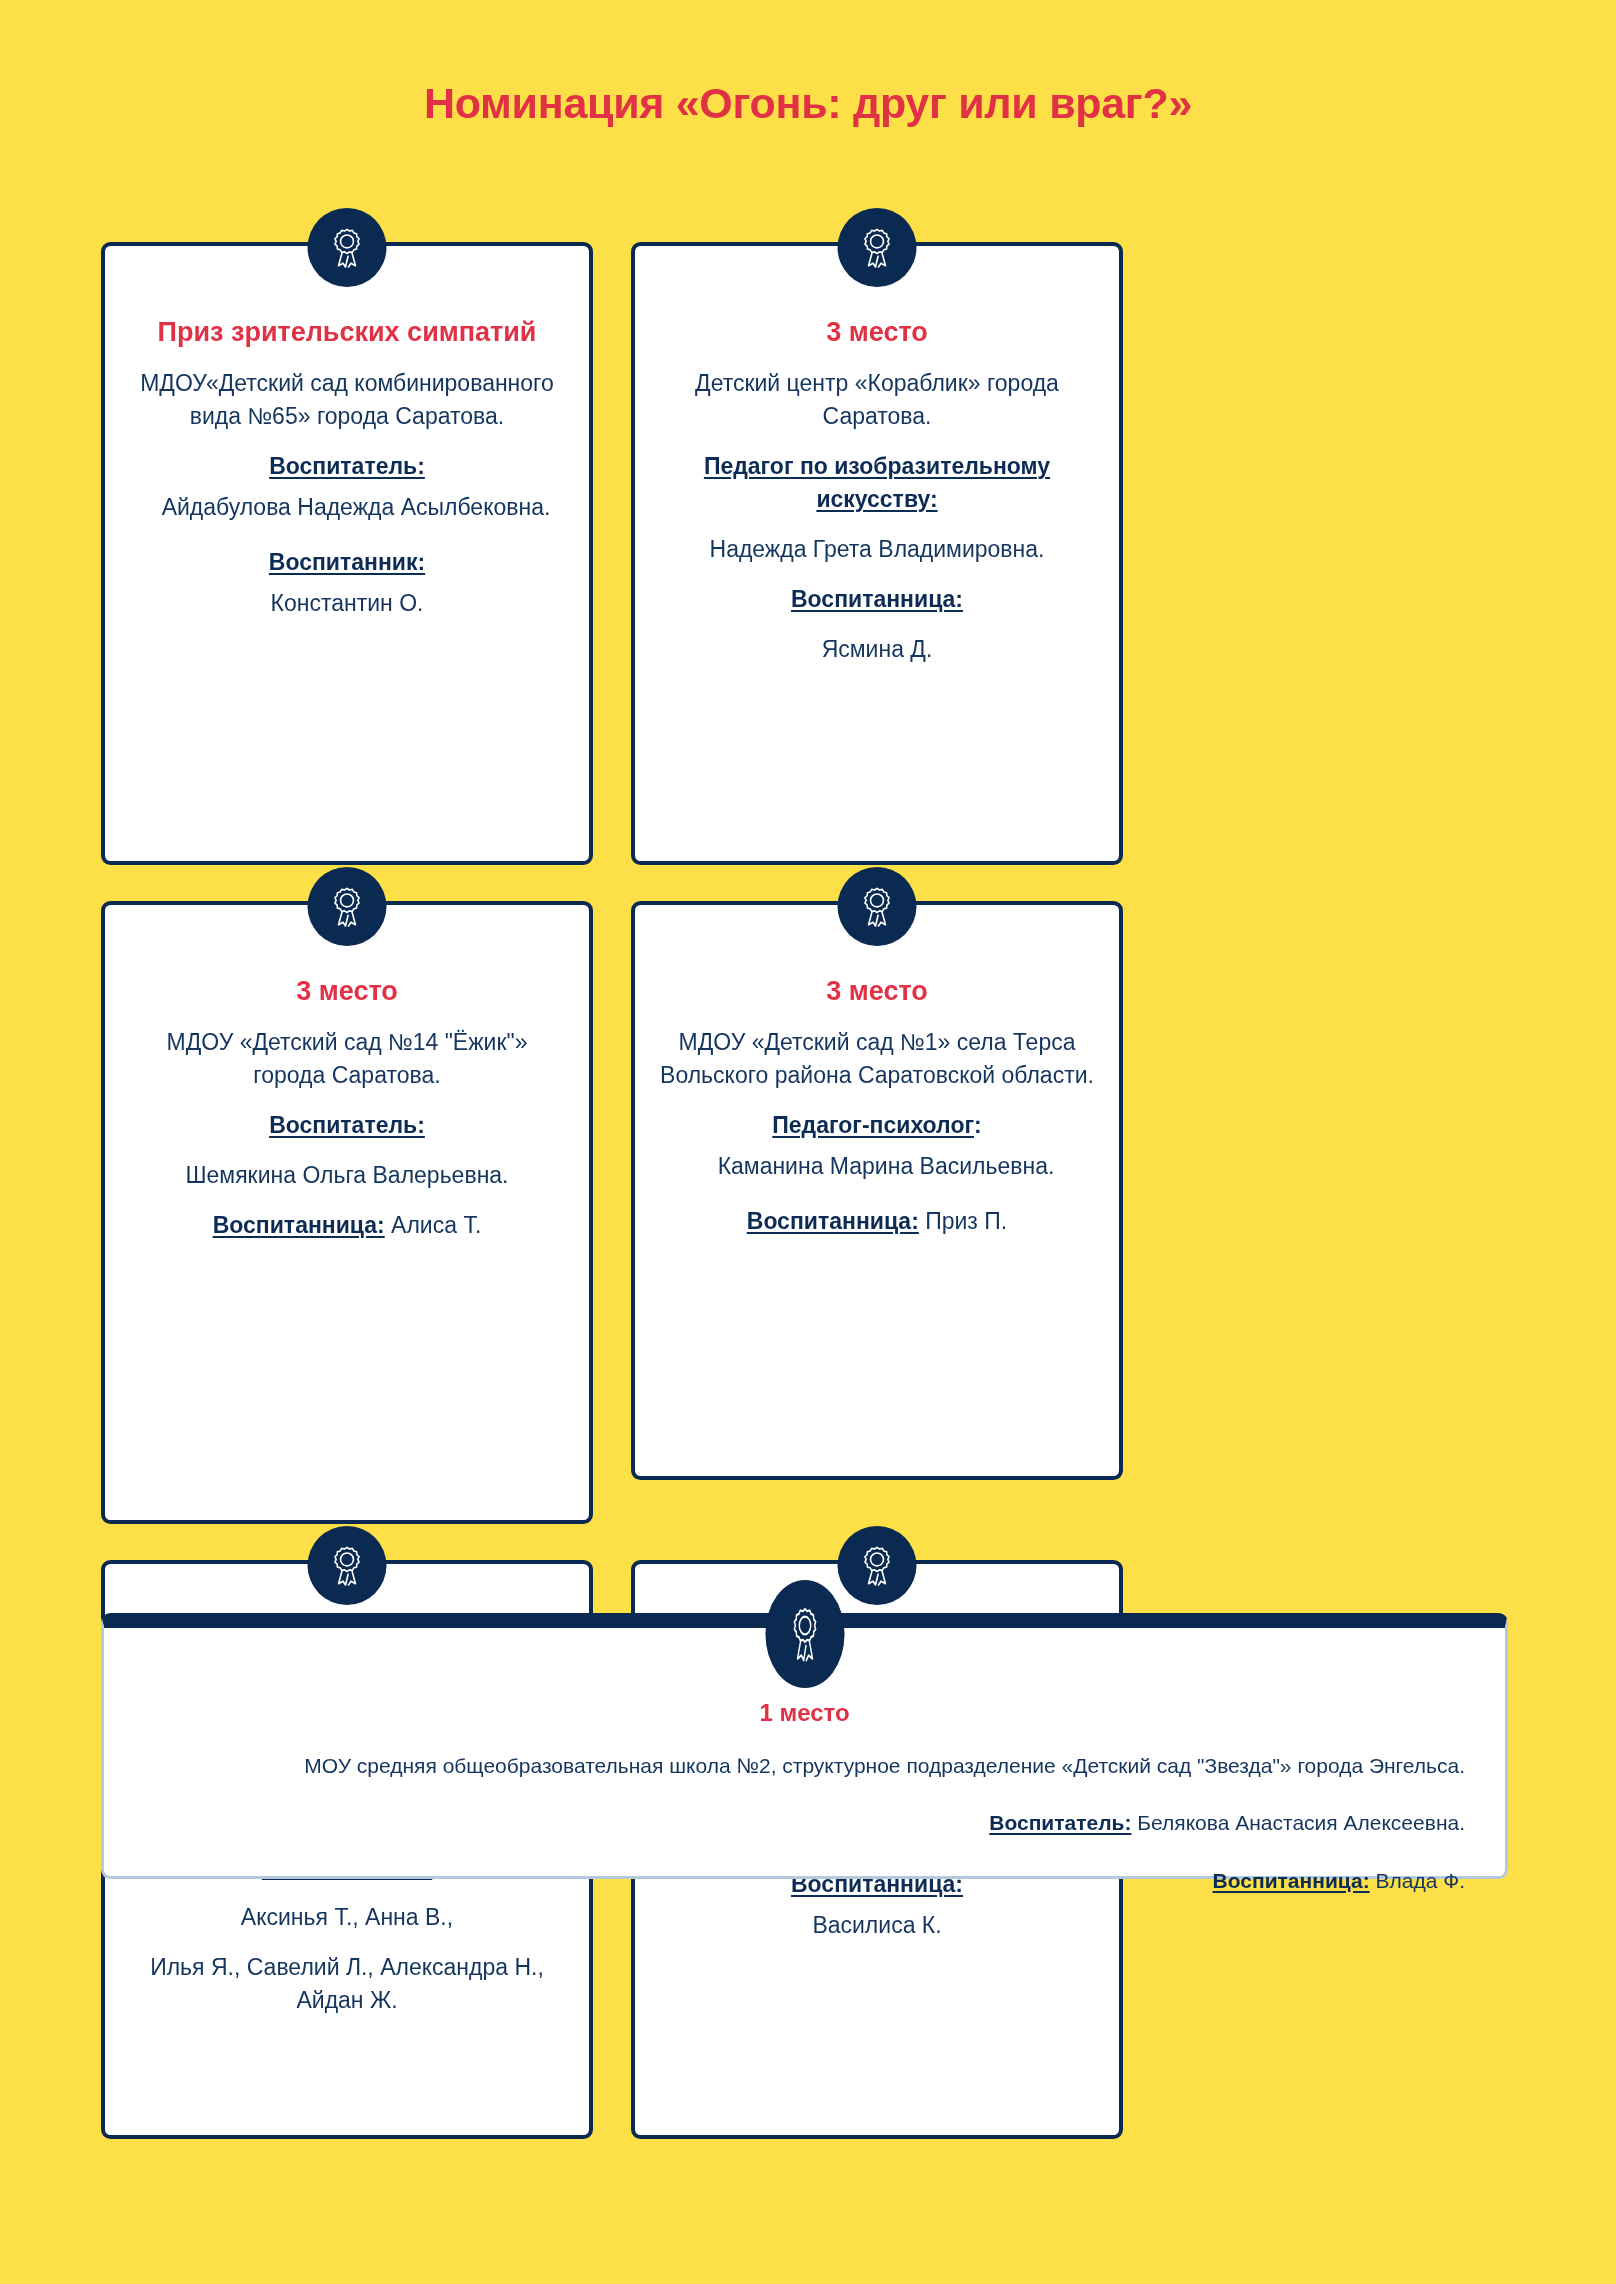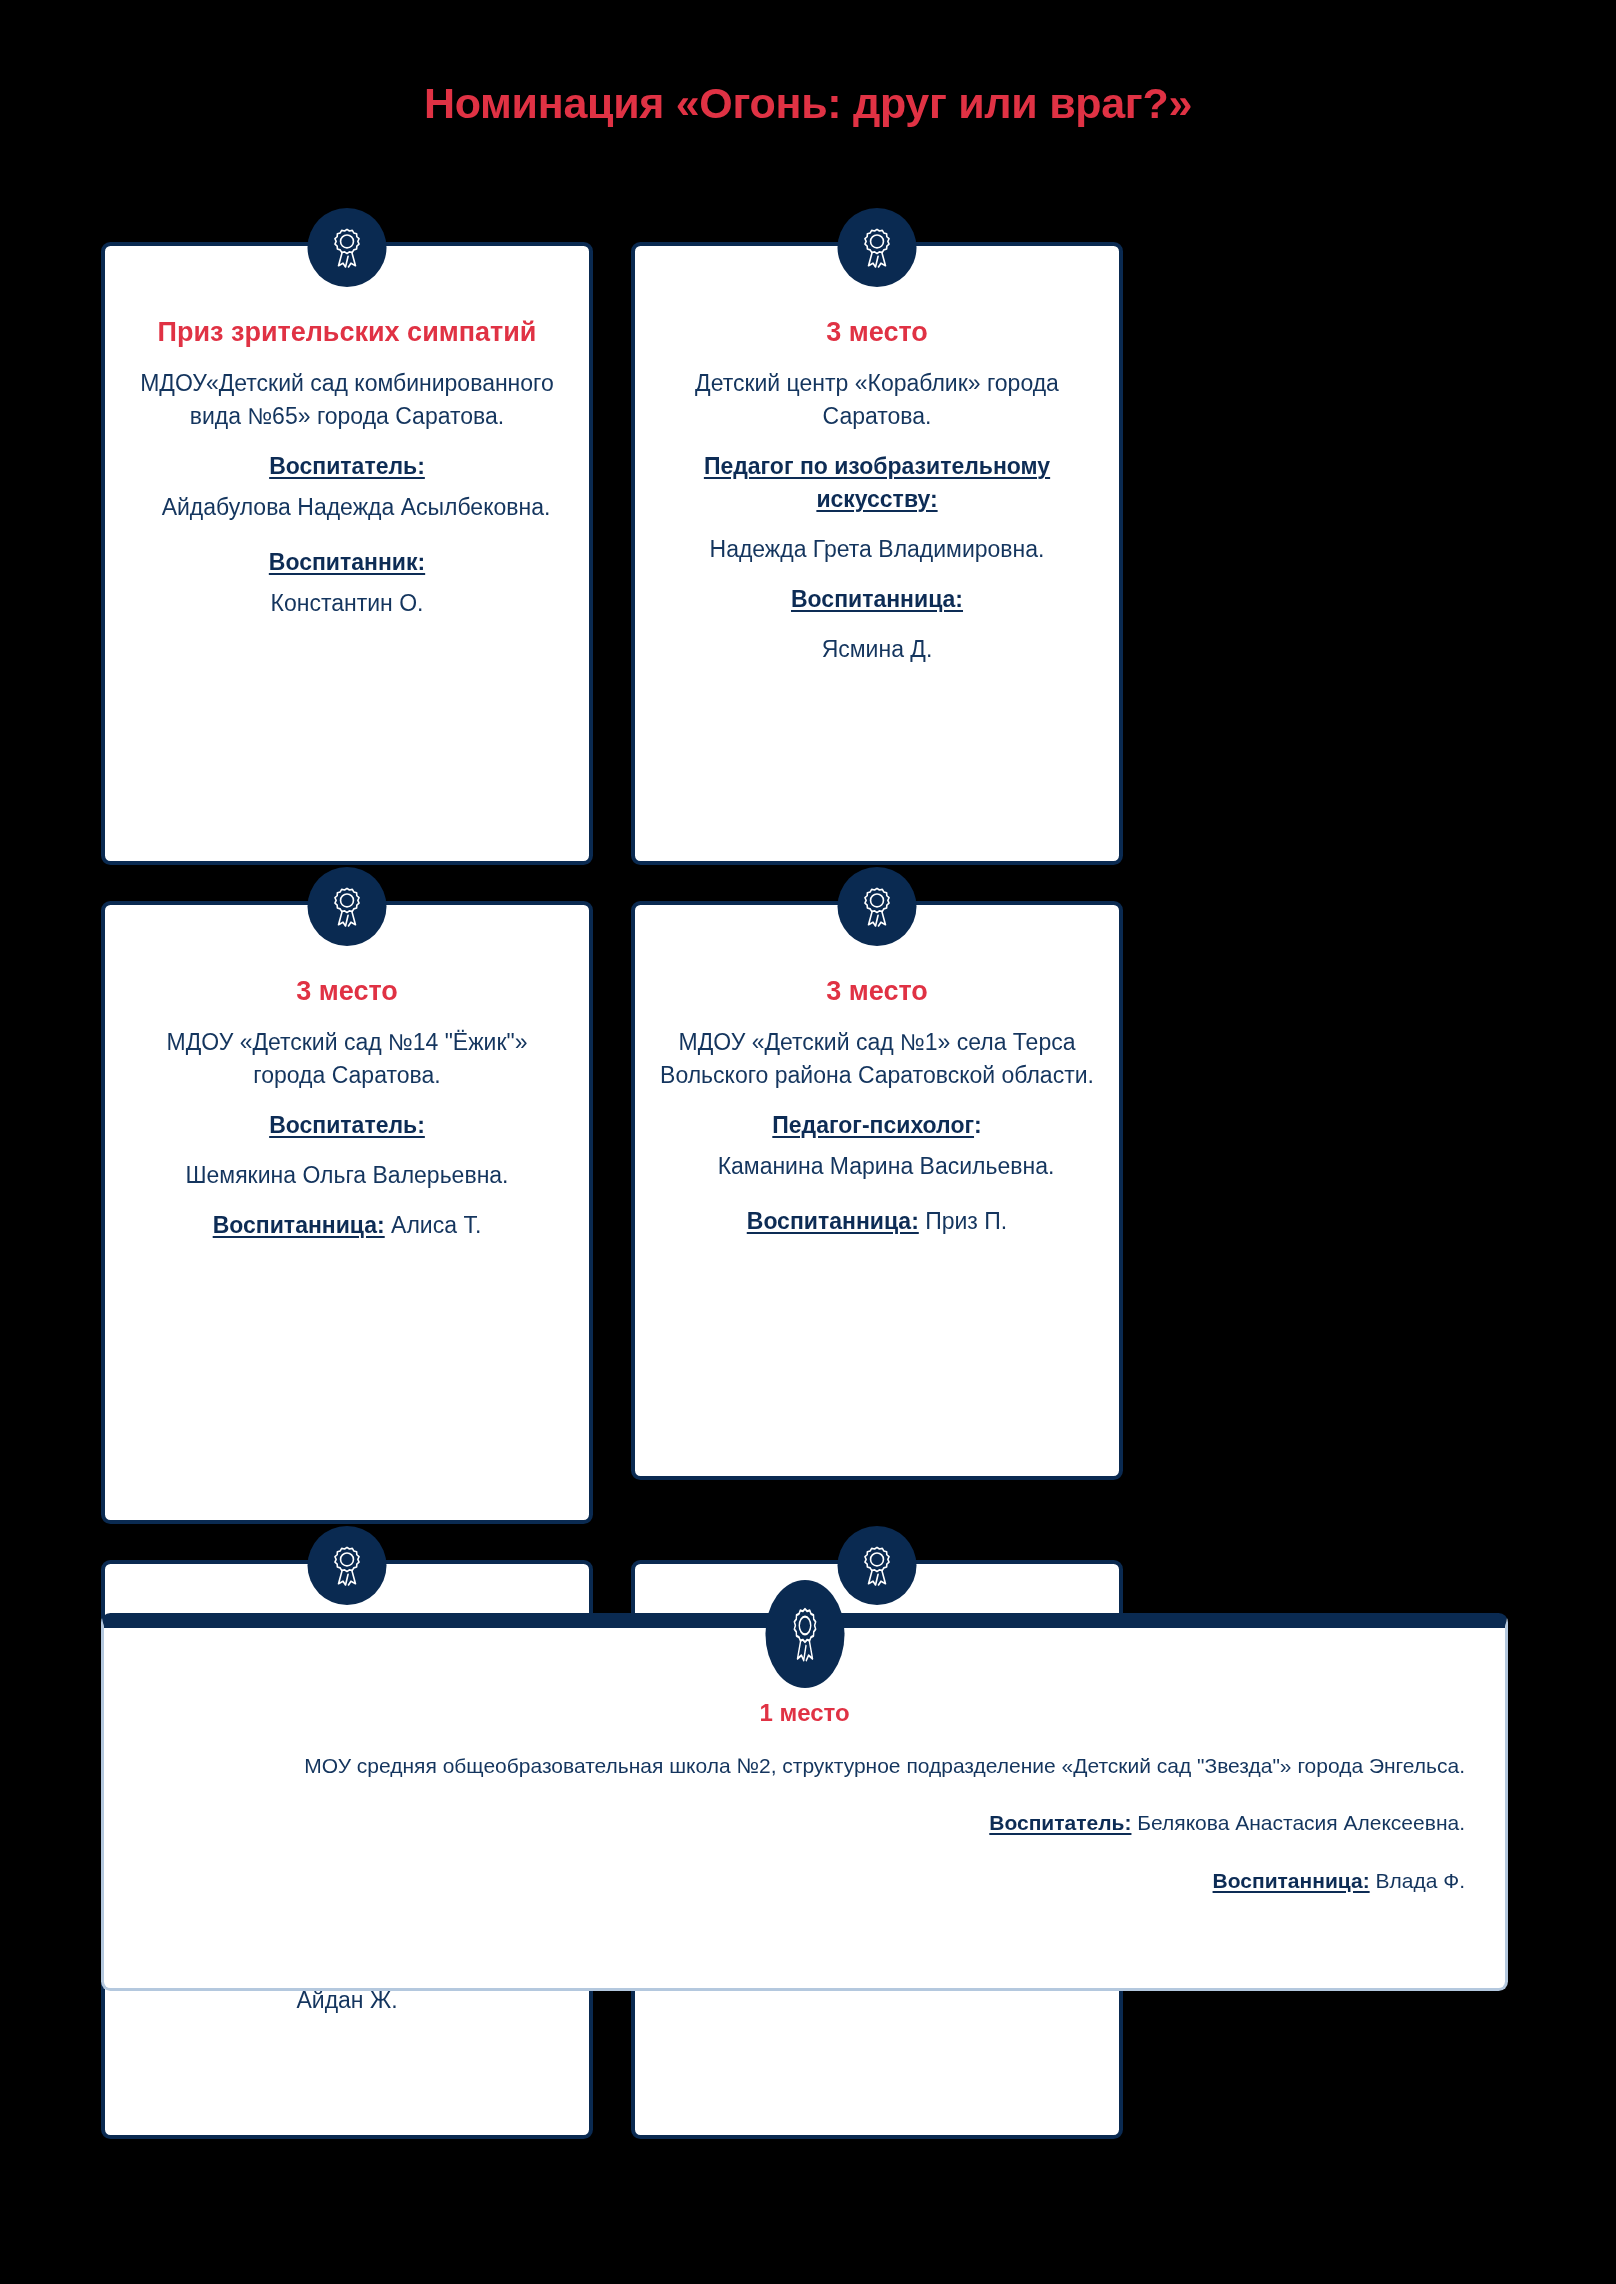--- a/index.html
+++ b/index.html
@@ -8,21 +8,21 @@
     width: 1616px;
     height: 2284px;
     background: #f4f4f9;
     font-family: "Liberation Sans", "DejaVu Sans", sans-serif;
   }
 
   .page {
     position: relative;
     width: 1616px;
     height: 2284px;
-    background: #000000;
+    background: #fde047;
     overflow: hidden;
   }
 
   
   .page-title {
     position: absolute;
     top: 79px;
     left: 0;
     width: 1616px;
     text-align: center;
@@ -56,21 +56,21 @@
 
   .card.row1 { height: 623px; }
   .card.row2 { height: 579px; }
 
   
   .card-wide {
     position: absolute;
     top: 1613px;
     left: 101px;
     width: 1407px;
-    height: 378px;
+    height: 266px;
     background: #ffffff;
     border: 3.4px solid #b4c8de;
     border-top: 15px solid #0a2a51;
     border-radius: 9.4px;
     padding: 70px 40px 35px 40px;
     text-align: center;
   }
 
   
   .badge {

